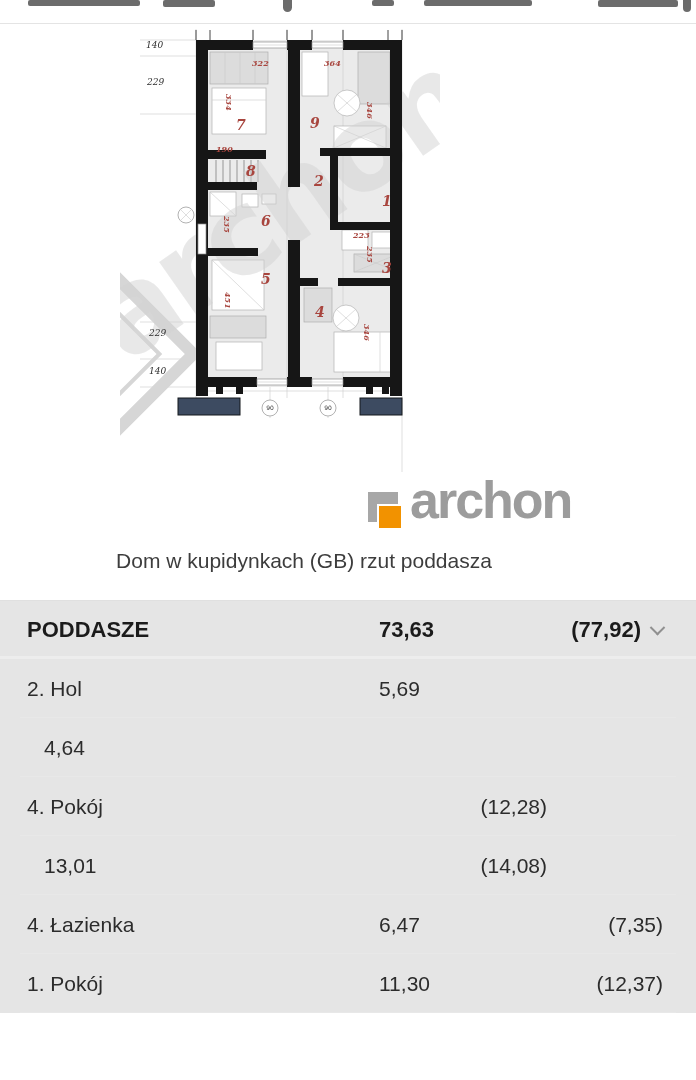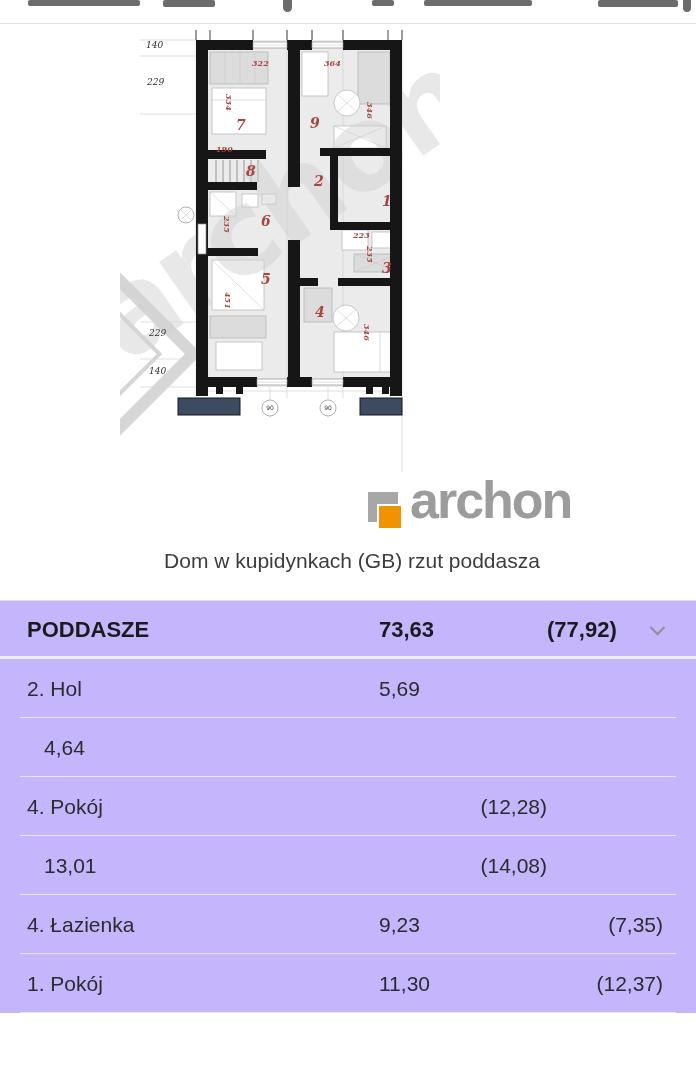--- a/index.html
+++ b/index.html
@@ -29,32 +29,32 @@
   #watermark-text { font:bold 118px "DejaVu Sans", sans-serif; fill:#d3d3d3; opacity:.5; letter-spacing:-4px; }
   .wm-shape { stroke:#d6d6d6; fill:none; }
 
   
   #logo { position:absolute; left:366px; top:484px; height:52px; }
   .logo-sq-gray { position:absolute; left:2px; top:8px; width:30px; height:30px; background:#a7a7a7; }
   .logo-sq-orange { position:absolute; left:11px; top:20px; width:26px; height:26px; background:#f29200; border:2px solid #fff; }
   .logo-word { position:absolute; left:44px; top:-14px; font-size:52px; font-weight:bold; color:#9c9c9c; letter-spacing:-2px; }
 
   
-  #caption { position:absolute; left:0; top:549px; width:608px; text-align:center; font-size:21px; color:#3d3d3d;margin-left:48px; }
+  #caption { position:absolute; left:0; top:549px; width:608px; text-align:center; font-size:21px; color:#3d3d3d; }
 
   
   #area-table { position:absolute; left:0; top:600px; width:696px; border-top:1px solid #e0e0e0; }
   .trow { position:relative; height:59px; display:grid; grid-template-columns:335px 185px 1fr; align-items:center;
-          padding:0 33px 0 27px; font-size:21px; color:#2c2c2c; background:#c4b5fd; }
+          padding:0 33px 0 27px; font-size:21px; color:#2c2c2c; background:#e5e5e5; }
   .trow .c-area { text-align:left;margin-left:17px; }
   .trow .c-gross { text-align:right; }
   .trow::after { content:""; position:absolute; left:20px; right:20px; bottom:0; height:1px; background:#e8e8e8; }
   .trow.thead { height:58px; font-size:22px; font-weight:bold; color:#1b1b1b; }
   .trow.thead::after { left:0; right:0; height:3px; background:#ededed; }
-  .gross-wrap { display:flex; align-items:center; justify-content:space-between; gap:11px; }
+  .gross-wrap { display:flex; align-items:center; justify-content:flex-end; gap:11px; }
   .chev { width:11px; height:11px; border-right:2px solid #909090; border-bottom:2px solid #909090;
           transform:rotate(45deg) translate(-2px,-2px); }
 </style>
 </head>
 <body>
 
 <div id="screen">
 
   <div>
     <div class="frag" style="left:28px;top:0;width:112px;height:6px;"></div>
@@ -276,21 +276,21 @@
     <div class="trow">
       <div class="c-name">4. Pokój</div>
       <div class="c-gross">(12,28)</div>
     </div>
     <div class="trow">
       <div class="c-area">13,01</div>
       <div class="c-gross">(14,08)</div>
     </div>
     <div class="trow">
       <div class="c-name">4. Łazienka</div>
-      <div class="c-area">9,23</div>
+      <div class="c-area">6,47</div>
       <div class="c-gross">(7,35)</div>
     </div>
     <div class="trow">
       <div class="c-name">1. Pokój</div>
       <div class="c-area">11,30</div>
       <div class="c-gross">(12,37)</div>
     </div>
 
   </div>
 </div>

